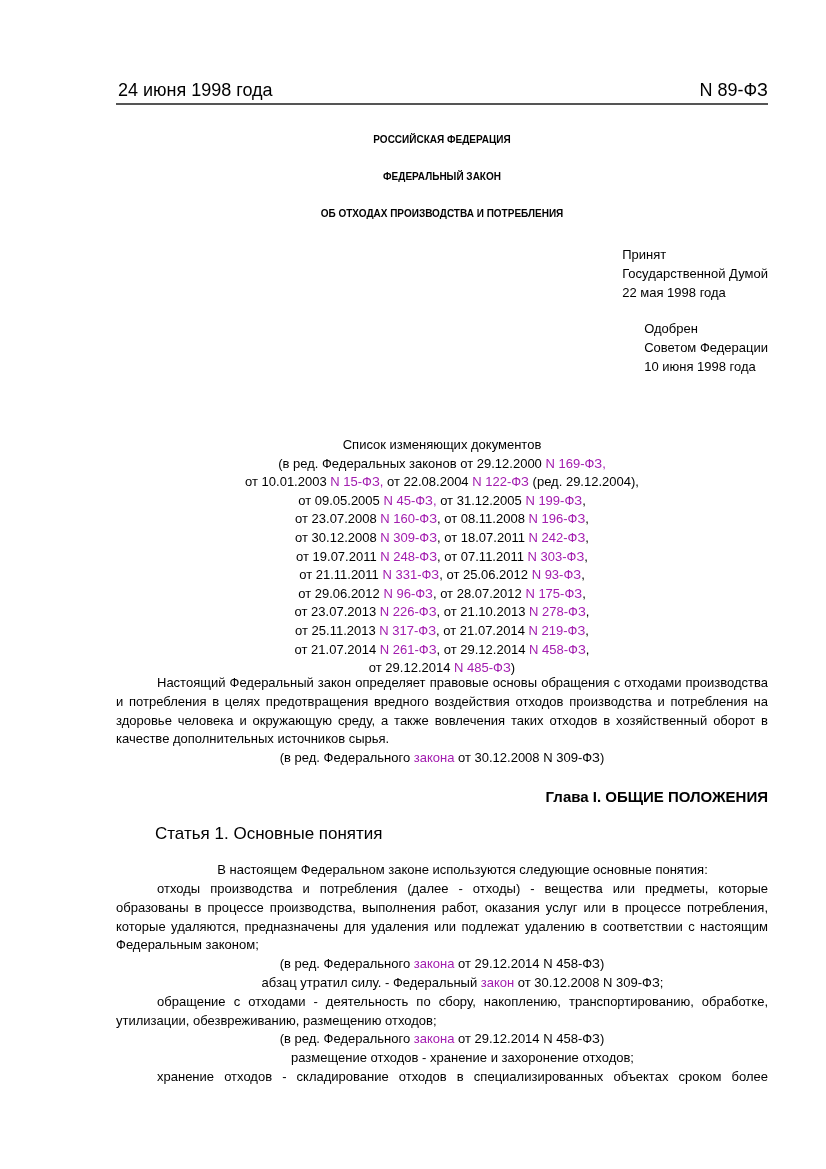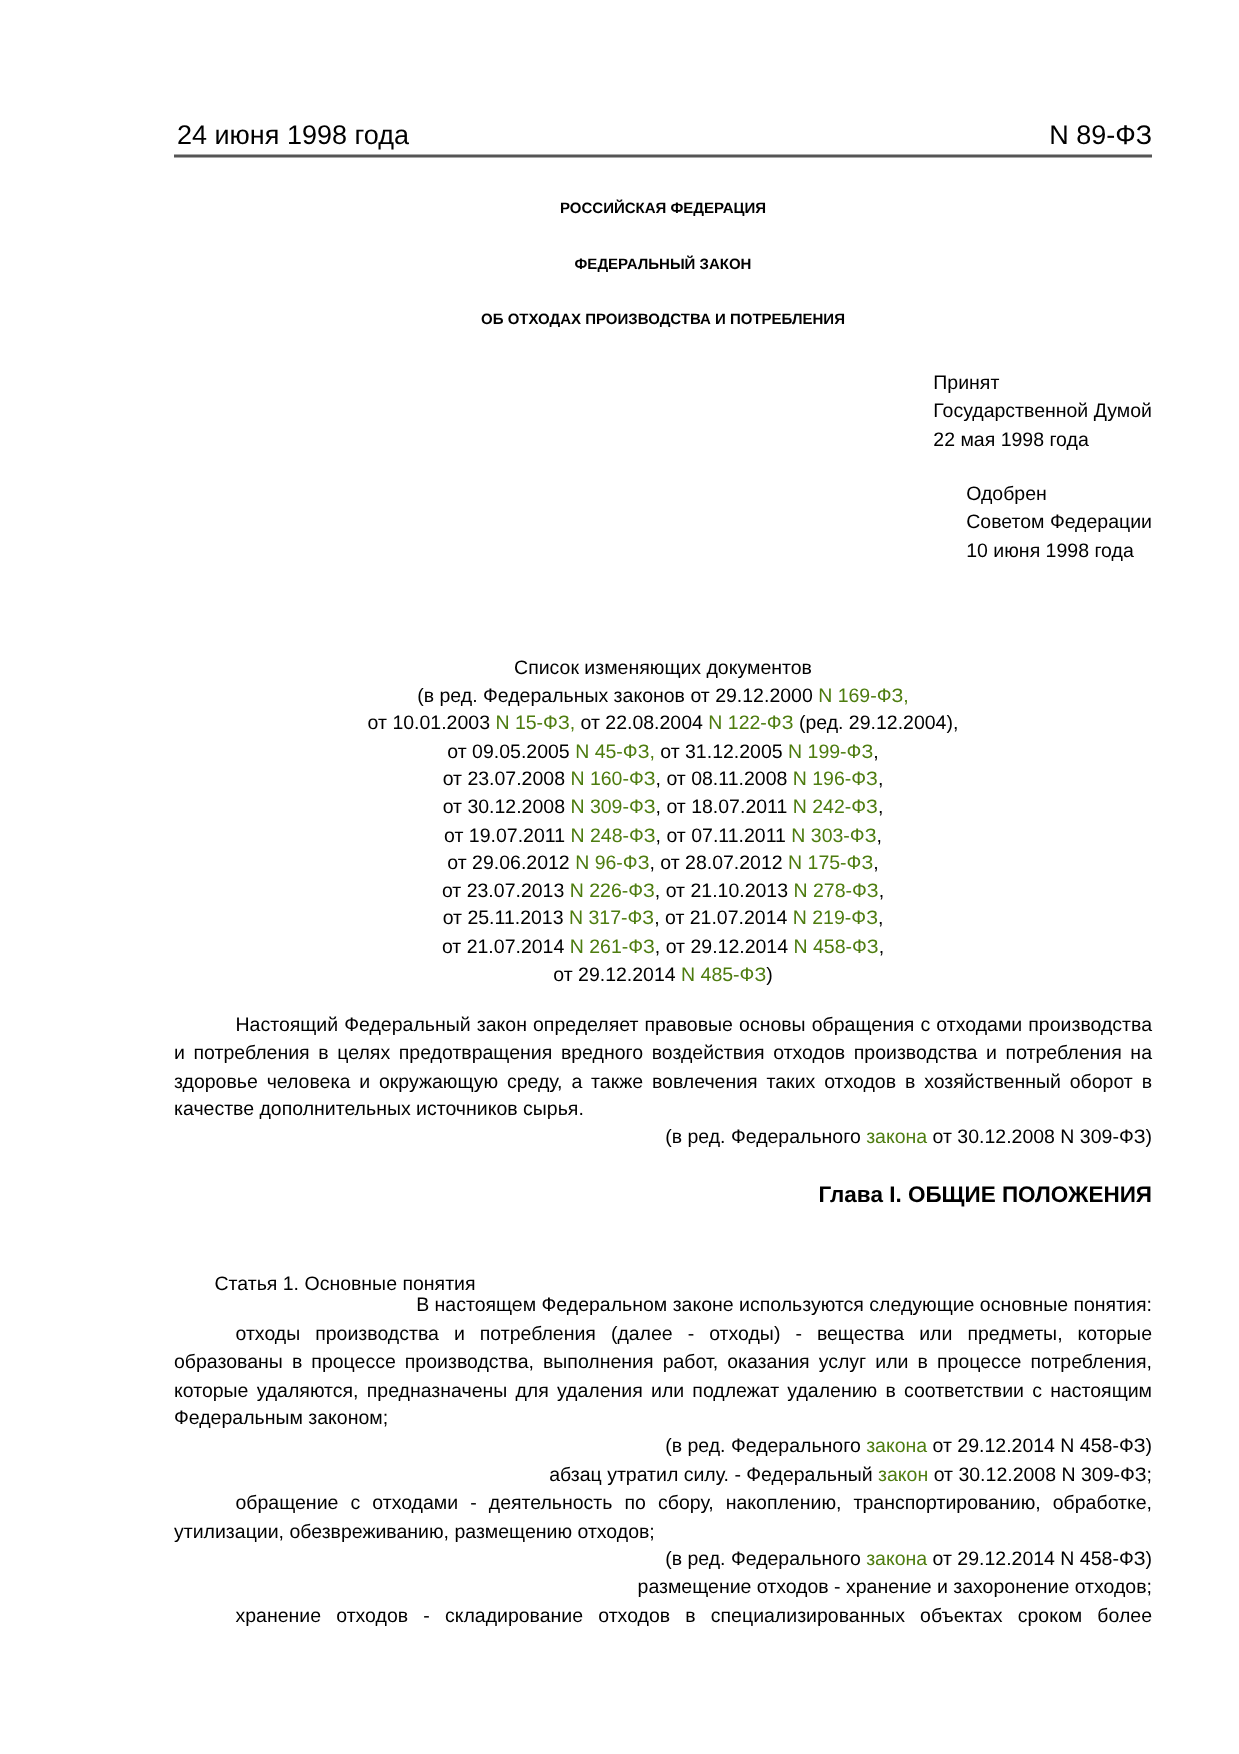--- a/index.html
+++ b/index.html
@@ -9,26 +9,26 @@
     color: #000; font-size: 13px;
   }
   .page { position: absolute; left: 116px; top: 0; width: 652px; }
   .hdr { position: absolute; top: 80px; left: 0; width: 652px; height: 16px; font-size: 18px; }
   .hdr .l { position: absolute; left: 2px; top: 0; }
   .hdr .r { position: absolute; right: 0; top: 0; }
   .rule { position: absolute; top: 103px; left: 0; width: 652px; height: 2px; background: #555; }
   .title { position: absolute; left: 0; width: 652px; text-align: center; font-weight: bold; font-size: 10px; }
   .adopt { position: absolute; right: 0; line-height: 19px; font-size: 13px; }
   .changes { position: absolute; left: 0; width: 652px; top: 395px; text-align: center; line-height: 18.6px; font-size: 13px; margin-top: 41px; }
-  .lnk { color: #4d7c0f; }
+  .lnk { color: #a21caf; }
   .para { position: absolute; left: 0; width: 652px; line-height: 18.8px; font-size: 13px; text-align: justify; }
   .ind { text-indent: 41px; }
-  .nojust { text-align: right; }
+  .nojust { text-align: center; }
   .ch { position: absolute; left: 0; width: 652px; top: 788px; text-align: right; font-weight: bold; font-size: 15px; }
-  .art { position: absolute; left: 27px; top: 824px; font-size: 13px; margin-top: 24px; }
+  .art { position: absolute; left: 39px; top: 824px; font-size: 17px; }
   .jl { text-align: justify; text-align-last: justify; }
 </style>
 </head>
 <body>
 
 <div class="page">
 
   <div class="hdr">
     <span class="l">24 июня 1998 года</span>
     <span class="r">N 89-ФЗ</span>
@@ -53,20 +53,21 @@
 
   <div class="changes">
     <div>Список изменяющих документов</div>
     <div id="changes-lines">
         <div><span>(в ред. Федеральных законов от 29.12.2000 </span><a class="lnk">N 169-ФЗ,</a></div>
         <div><span>от 10.01.2003 </span><a class="lnk">N 15-ФЗ,</a><span> от 22.08.2004 </span><a class="lnk">N 122-ФЗ</a><span> (ред. 29.12.2004),</span></div>
         <div><span>от 09.05.2005 </span><a class="lnk">N 45-ФЗ,</a><span> от 31.12.2005 </span><a class="lnk">N 199-ФЗ</a><span>,</span></div>
         <div><span>от 23.07.2008 </span><a class="lnk">N 160-ФЗ</a><span>, от 08.11.2008 </span><a class="lnk">N 196-ФЗ</a><span>,</span></div>
         <div><span>от 30.12.2008 </span><a class="lnk">N 309-ФЗ</a><span>, от 18.07.2011 </span><a class="lnk">N 242-ФЗ</a><span>,</span></div>
         <div><span>от 19.07.2011 </span><a class="lnk">N 248-ФЗ</a><span>, от 07.11.2011 </span><a class="lnk">N 303-ФЗ</a><span>,</span></div>
+        <div><span>от 21.11.2011 </span><a class="lnk">N 331-ФЗ</a><span>, от 25.06.2012 </span><a class="lnk">N 93-ФЗ</a><span>,</span></div>
         <div><span>от 29.06.2012 </span><a class="lnk">N 96-ФЗ</a><span>, от 28.07.2012 </span><a class="lnk">N 175-ФЗ</a><span>,</span></div>
         <div><span>от 23.07.2013 </span><a class="lnk">N 226-ФЗ</a><span>, от 21.10.2013 </span><a class="lnk">N 278-ФЗ</a><span>,</span></div>
         <div><span>от 25.11.2013 </span><a class="lnk">N 317-ФЗ</a><span>, от 21.07.2014 </span><a class="lnk">N 219-ФЗ</a><span>,</span></div>
         <div><span>от 21.07.2014 </span><a class="lnk">N 261-ФЗ</a><span>, от 29.12.2014 </span><a class="lnk">N 458-ФЗ</a><span>,</span></div>
         <div><span>от 29.12.2014 </span><a class="lnk">N 485-ФЗ</a><span>)</span></div>
       </div>
   </div>
 
   <div class="para ind" style="top:674px">
     <span>Настоящий Федеральный закон определяет правовые основы обращения с отходами производства и потребления в целях предотвращения вредного воздействия отходов производства и потребления на здоровье человека и окружающую среду, а также вовлечения таких отходов в хозяйственный оборот в качестве дополнительных источников сырья.</span>

